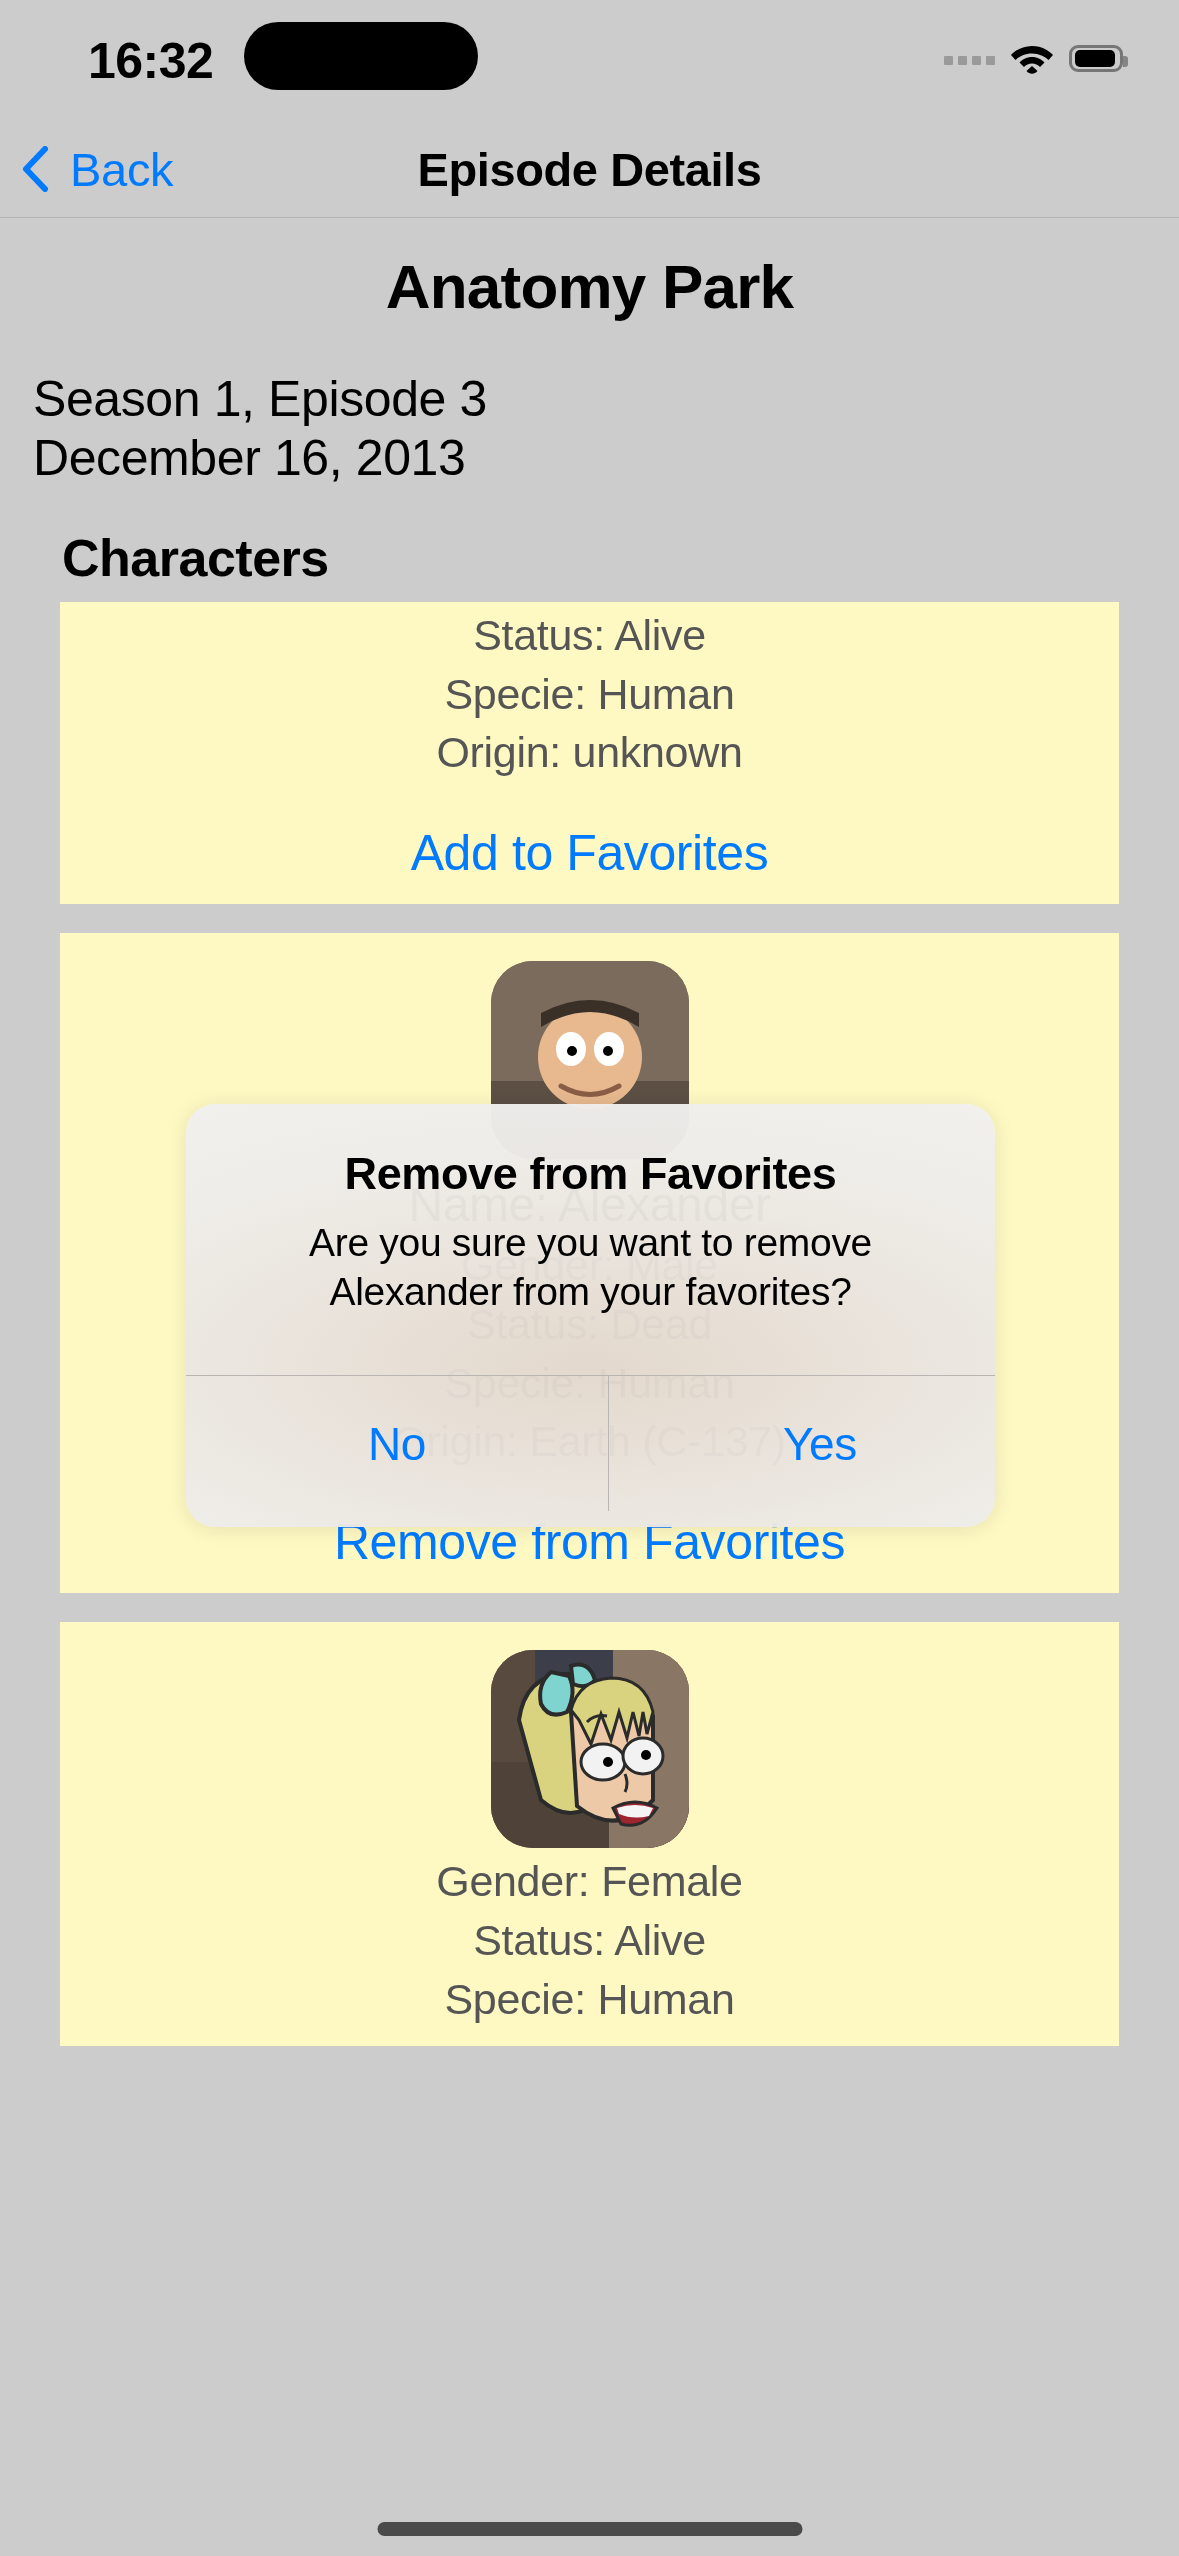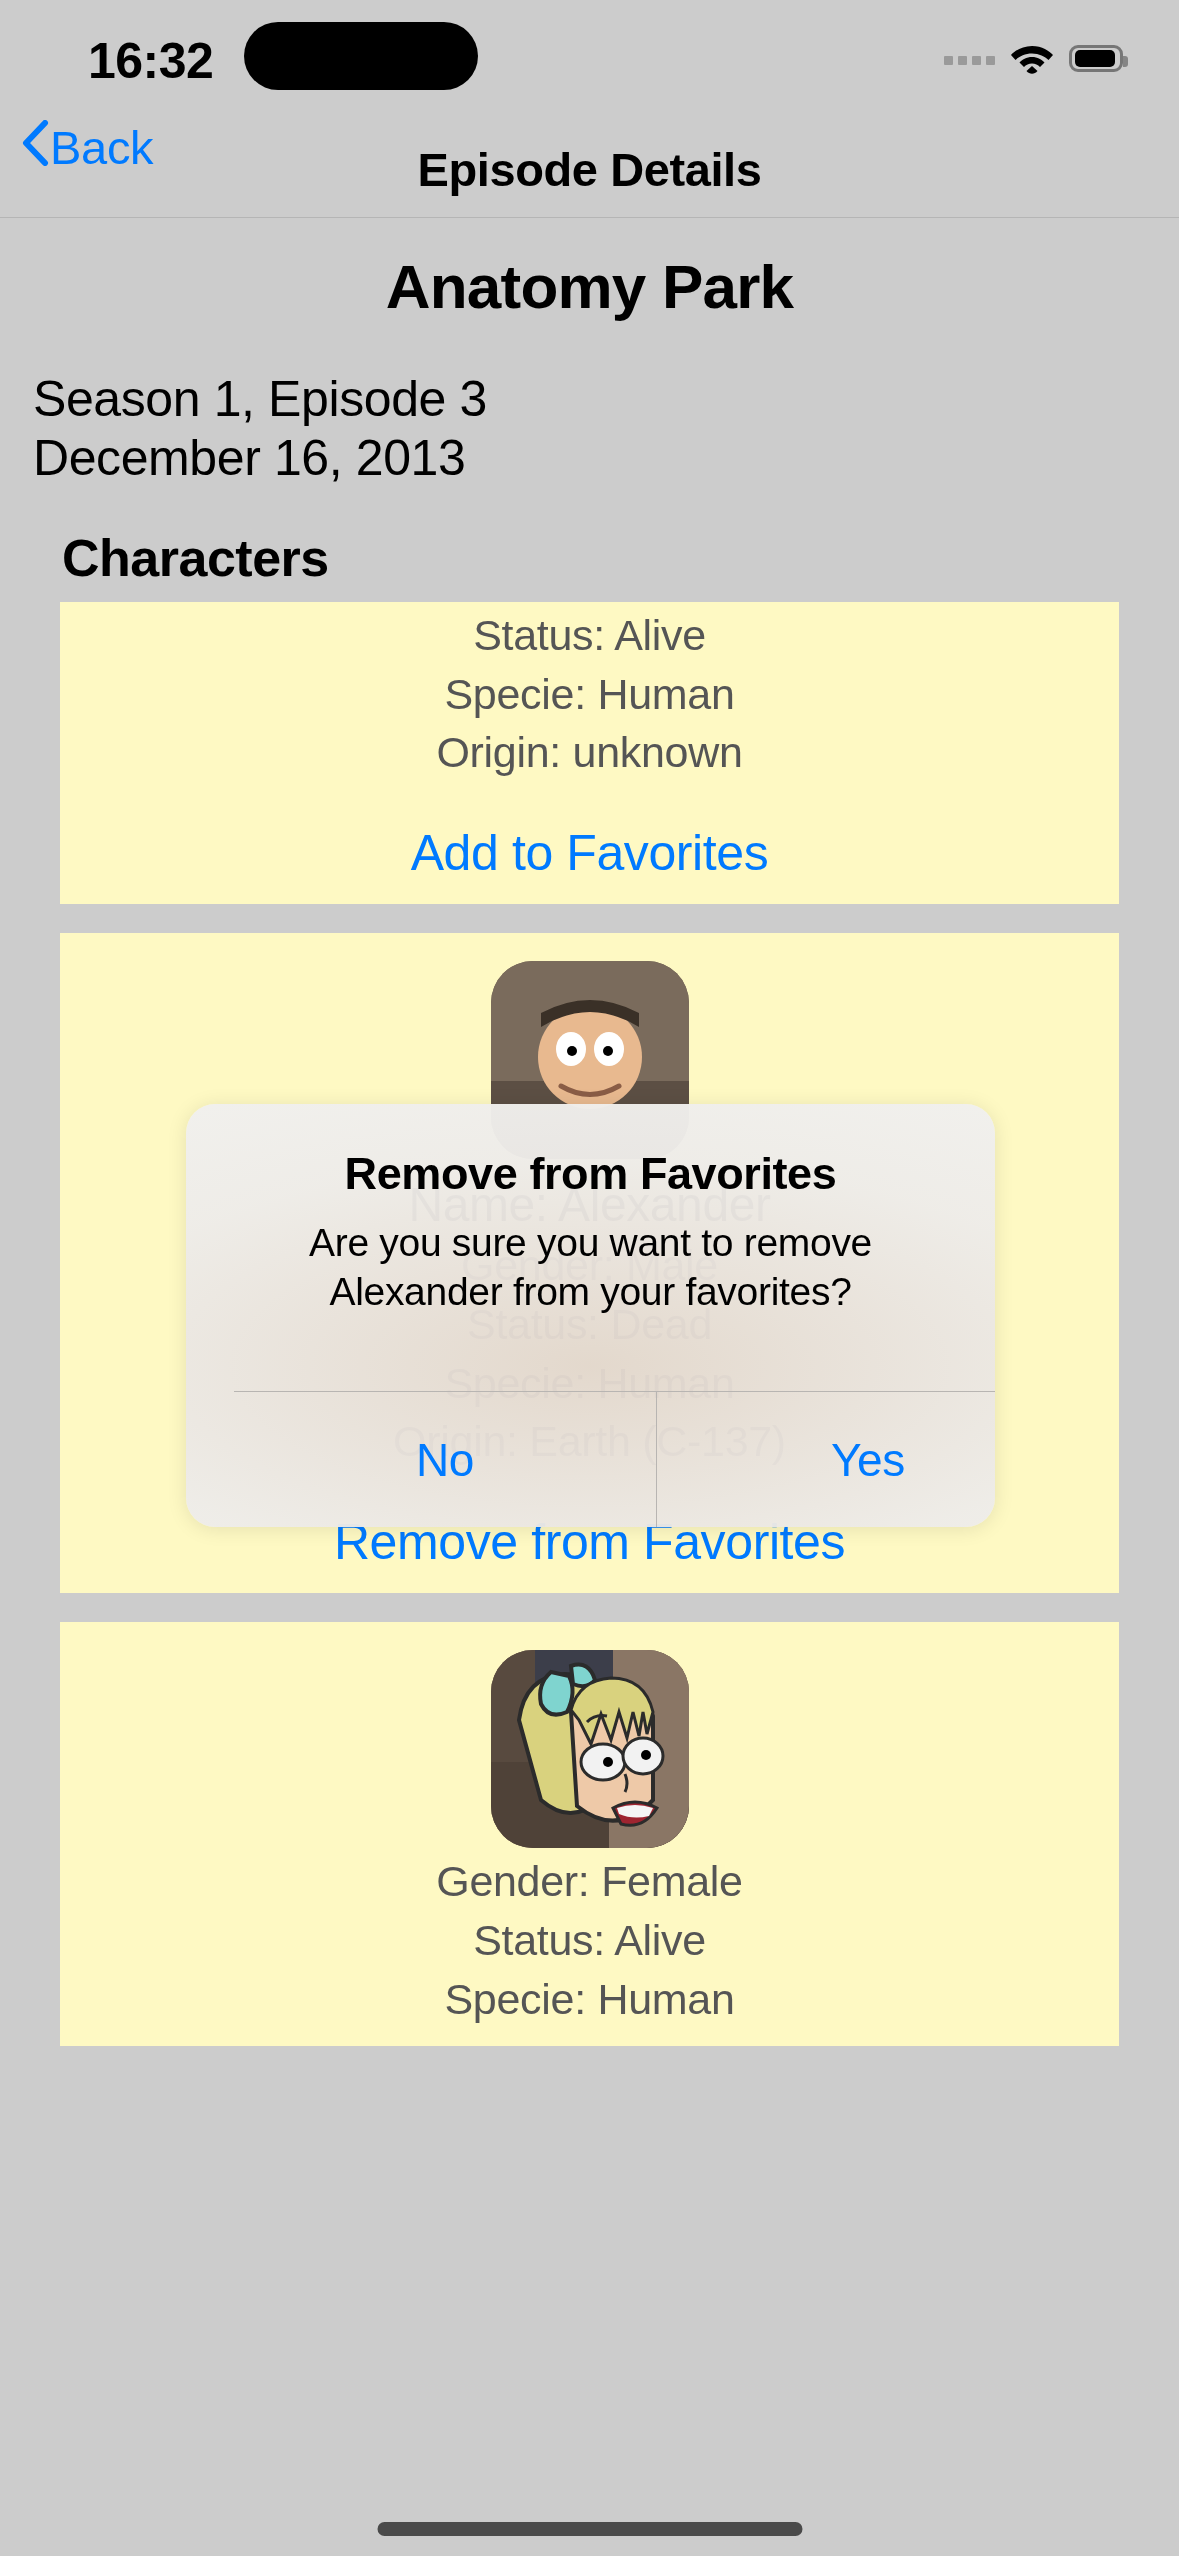--- a/index.html
+++ b/index.html
@@ -87,22 +87,22 @@
     top:120px; left:0;
     width:1179px; height:98px;
     background:#cccccc;
     border-bottom:1px solid #b5b5b5;
     z-index:4;
   }
   .nav-back{
     position:absolute;
     left:20px; top:0;
     height:98px;
-    display:flex; align-items:flex-start;
-    gap:0;
+    display:flex; align-items:center;
+    gap:20px;
     cursor:pointer;
   }
   .chev{
     width:30px; height:46px;
     display:block;
   }
   .nav-back-label{
     font-size:47px;
     color:#007aff;
     letter-spacing:-0.3px;
@@ -232,25 +232,24 @@
   }
   .alert-message{
     margin-top:18px;
     font-size:39px;
     color:#000;
     line-height:1.26;
     letter-spacing:-0.3px;
   }
   .alert-actions{
     position:absolute;
-    left:0; bottom:0;
+    left:0; bottom:16px;
     width:845px; height:136px;
     display:flex;
     border-top:1.5px solid #b8b5b2;
-    margin-left:48px;
   }
   .alert-btn{
     flex:1;
     display:flex; align-items:center; justify-content:center;
     font-size:46px;
     color:#007aff;
     letter-spacing:-0.3px;
     cursor:pointer;
   }
   .alert-btn + .alert-btn{

